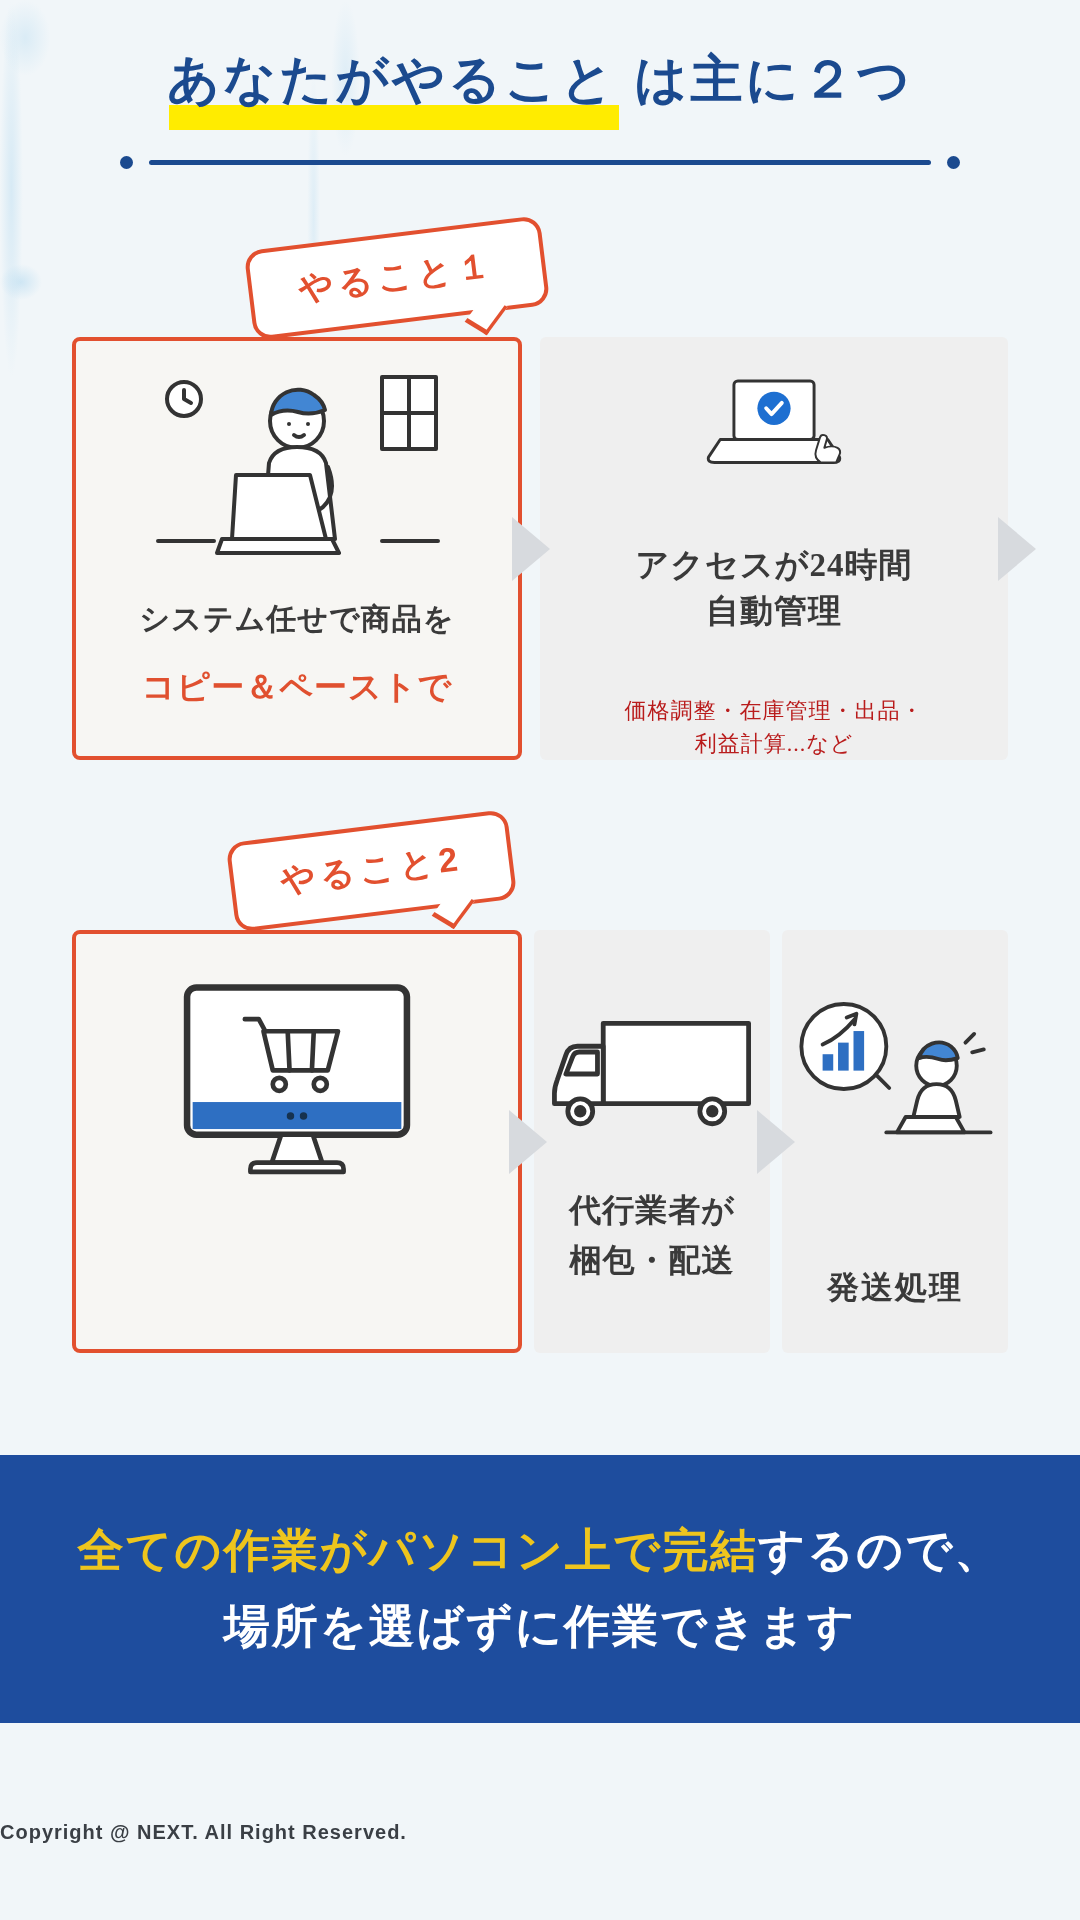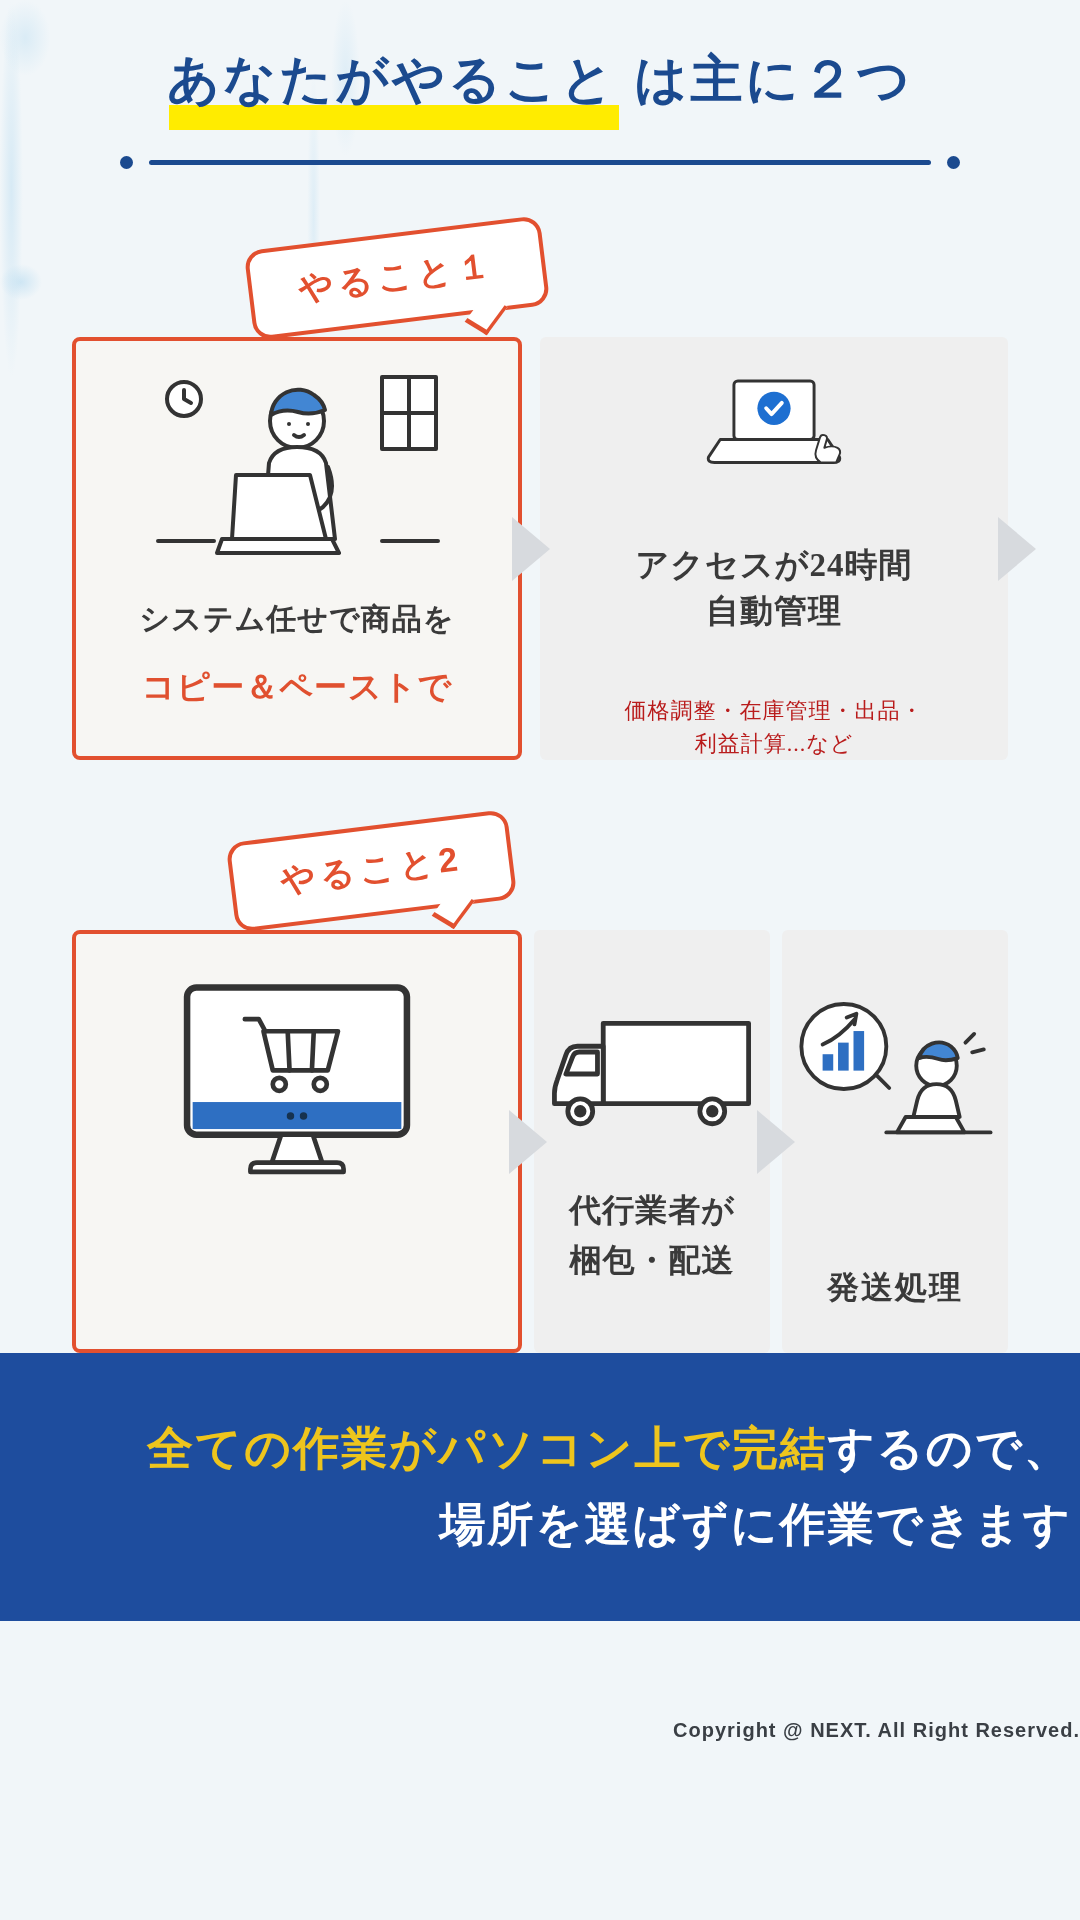--- a/index.html
+++ b/index.html
@@ -73,27 +73,27 @@
   
   .c2-title{margin-top:26px;font-size:33px;font-weight:bold;color:#3a3a3a;line-height:1.4;letter-spacing:1px;}
   .c2-sub{margin-top:24px;font-size:22px;color:#b91c1c;line-height:1.5;letter-spacing:1px;}
   
   .c3-line{margin-top:0;font-size:42px;font-weight:bold;color:#e0502f;line-height:1.55;letter-spacing:2px;}
   .c3-block{margin-top:26px;}
   .c4-text{margin-top:48px;font-size:32px;font-weight:bold;color:#3a3a3a;line-height:1.55;letter-spacing:1px;}
   .c5-text{margin-top:76px;font-size:32px;font-weight:bold;color:#3a3a3a;letter-spacing:2px;}
   
   .banner{
-    background:#1e4d9e;
-    padding:58px 8px;text-align:right;
+    margin-top:102px;background:#1e4d9e;
+    padding:58px 8px;text-align:center;
     font-size:46px;font-weight:bold;line-height:1.65;color:#ffffff;letter-spacing:2px;
   }
   .banner .yl{color:#eec51d;}
   
-  .footer{margin-top:98px;text-align:right;font-size:20px;font-weight:bold;color:#3a3f45;letter-spacing:1px;}
+  .footer{margin-top:98px;text-align:left;font-size:20px;font-weight:bold;color:#3a3f45;letter-spacing:1px;}
   
   .illus{display:block;}
   .mt24{margin-top:22px;}
   .mt40{margin-top:40px;}
   .mt50{margin-top:46px;}
   .mt84{margin-top:80px;}
   .mt72{margin-top:64px;}
 </style>
 </head>
 <body>

